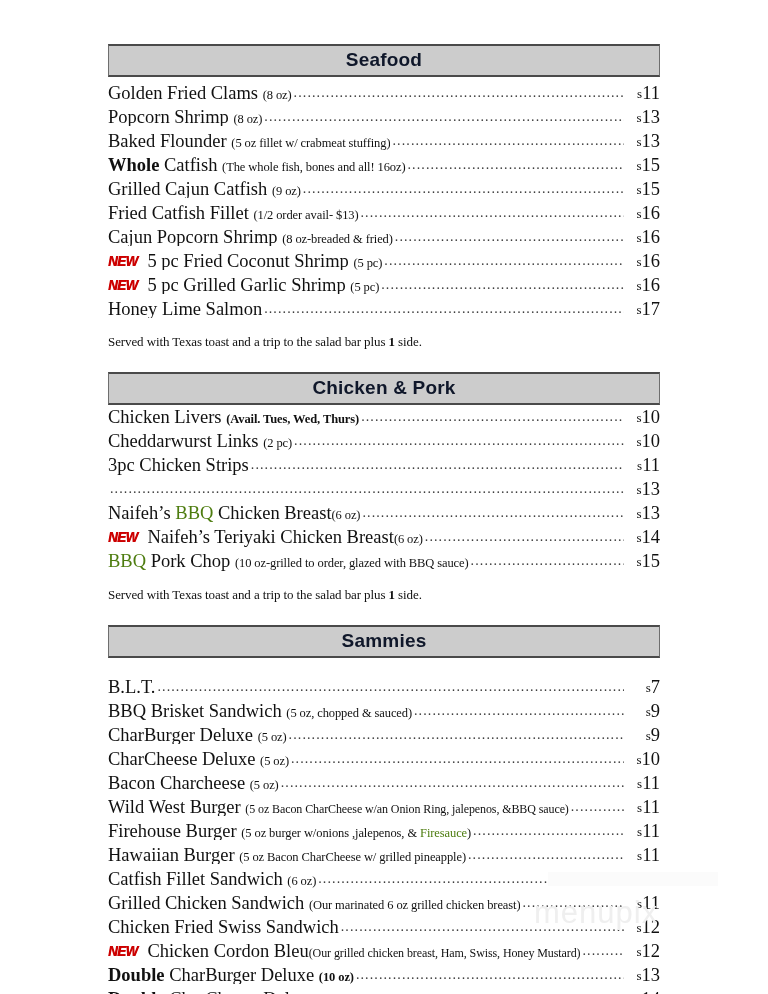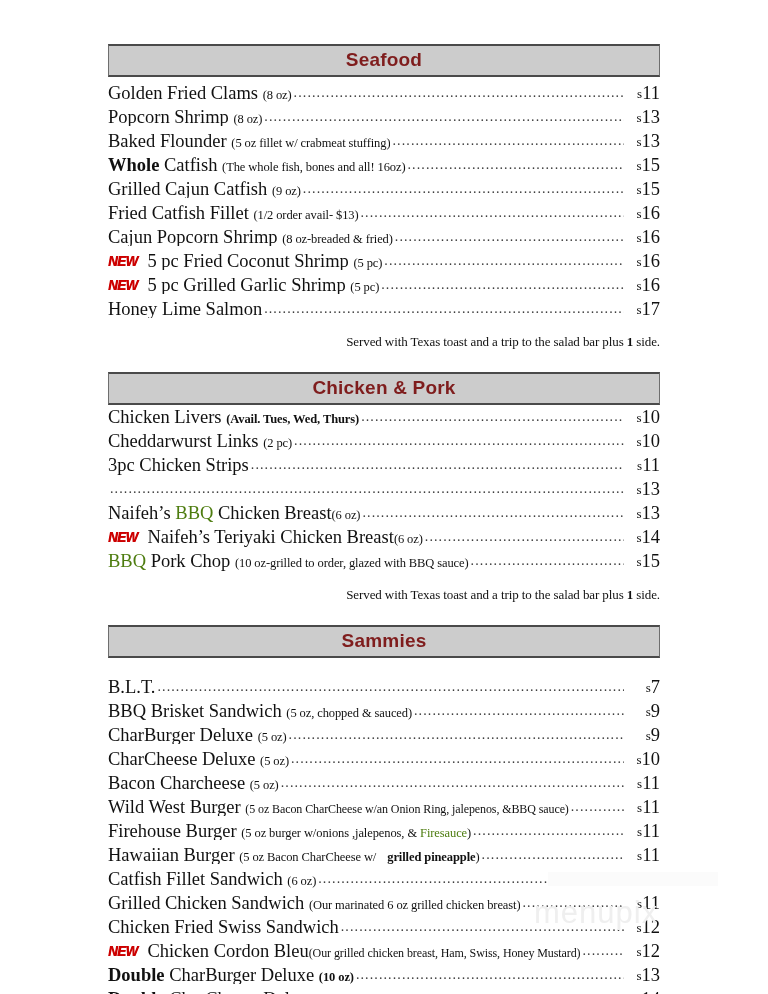--- a/index.html
+++ b/index.html
@@ -36,21 +36,21 @@
     background: #cccccc;
     border-top: 2px solid #4a4a4a;
     border-bottom: 2px solid #4a4a4a;
     border-left: 1px solid #6e6e6e;
     border-right: 1px solid #6e6e6e;
     text-align: center;
     font-family: "Liberation Sans", "DejaVu Sans", sans-serif;
     font-weight: bold;
     font-size: 19px;
     letter-spacing: 0.2px;
-    color: #7f1d1d;
+    color: #0f172a;
     padding: 3px 0 4px 0;
     line-height: 1.15;
   }
 
   .section {
     margin-bottom: 2px;
   }
   .section-body {
     padding-top: 7px;
   }
@@ -99,41 +99,41 @@
     top: -1px;
   }
 
   .desc {
     font-size: 12.5px;
     letter-spacing: -0.1px;
   }
   .desc.tight { font-size: 12px; }
   .b { font-weight: bold; }
   .red { color: #4d7c0f; }
-  .desc .b { font-weight: bold; margin-left: 8px; }
+  .desc .b { font-weight: normal; }
 
   
   .new-badge {
     display: inline-block;
     font-family: "Liberation Sans", "DejaVu Sans", sans-serif;
     font-weight: bold;
     font-style: italic;
     font-size: 15.5px;
     color: #cc0000;
     letter-spacing: -0.6px;
     transform: scaleX(0.86);
     transform-origin: left center;
     margin-right: 5px;
     position: relative;
     top: -1px;
     text-shadow: 0.6px 0 0 #cc0000;
   }
 
   .note {
-    text-align: right;
+    text-align: left;
     font-size: 13px;
     margin-top: 16px;
     margin-bottom: 0;
     letter-spacing: -0.1px;
   }
   .note .b { font-weight: bold; }
 
   
   .watermark {
     position: absolute;

